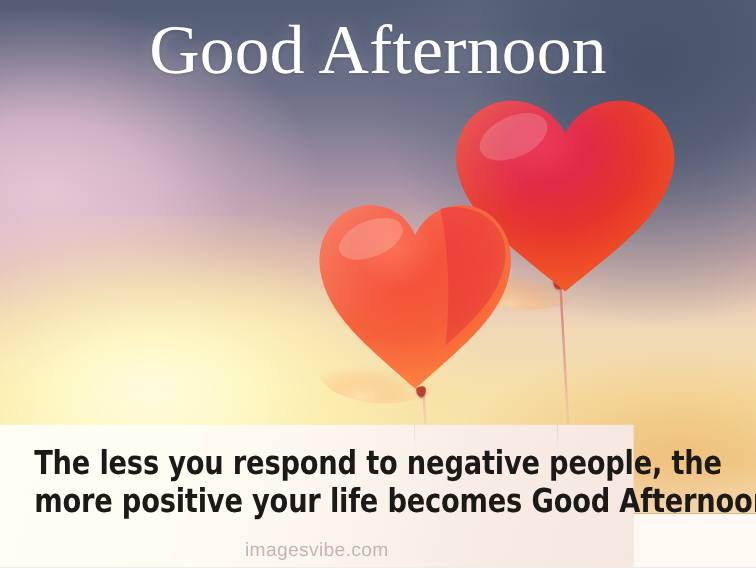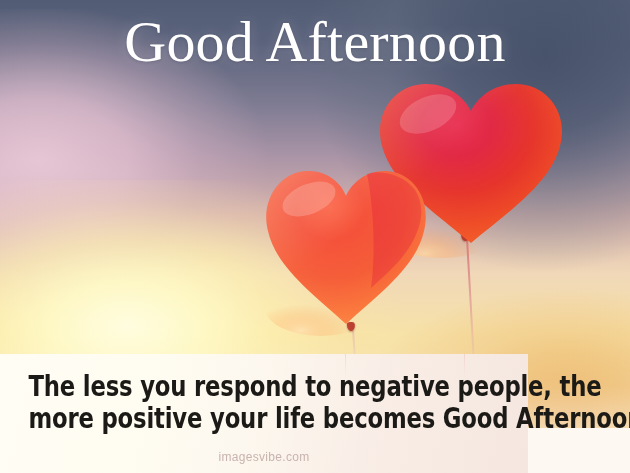--- a/index.html
+++ b/index.html
@@ -260,21 +260,21 @@
     white-space: nowrap;
   }
 
   .watermark {
     position: absolute;
     left: 0;
     right: 0;
     top: 96px;
     text-align: center;
     font-family: "Liberation Sans", sans-serif;
-    font-size: 12px;
+    font-size: 16px;
     font-weight: 400;
     color: #c8b3ae;
     letter-spacing: 0.3px;
   }
 </style>
 </head>
 <body>
 
 <div id="card">
 

